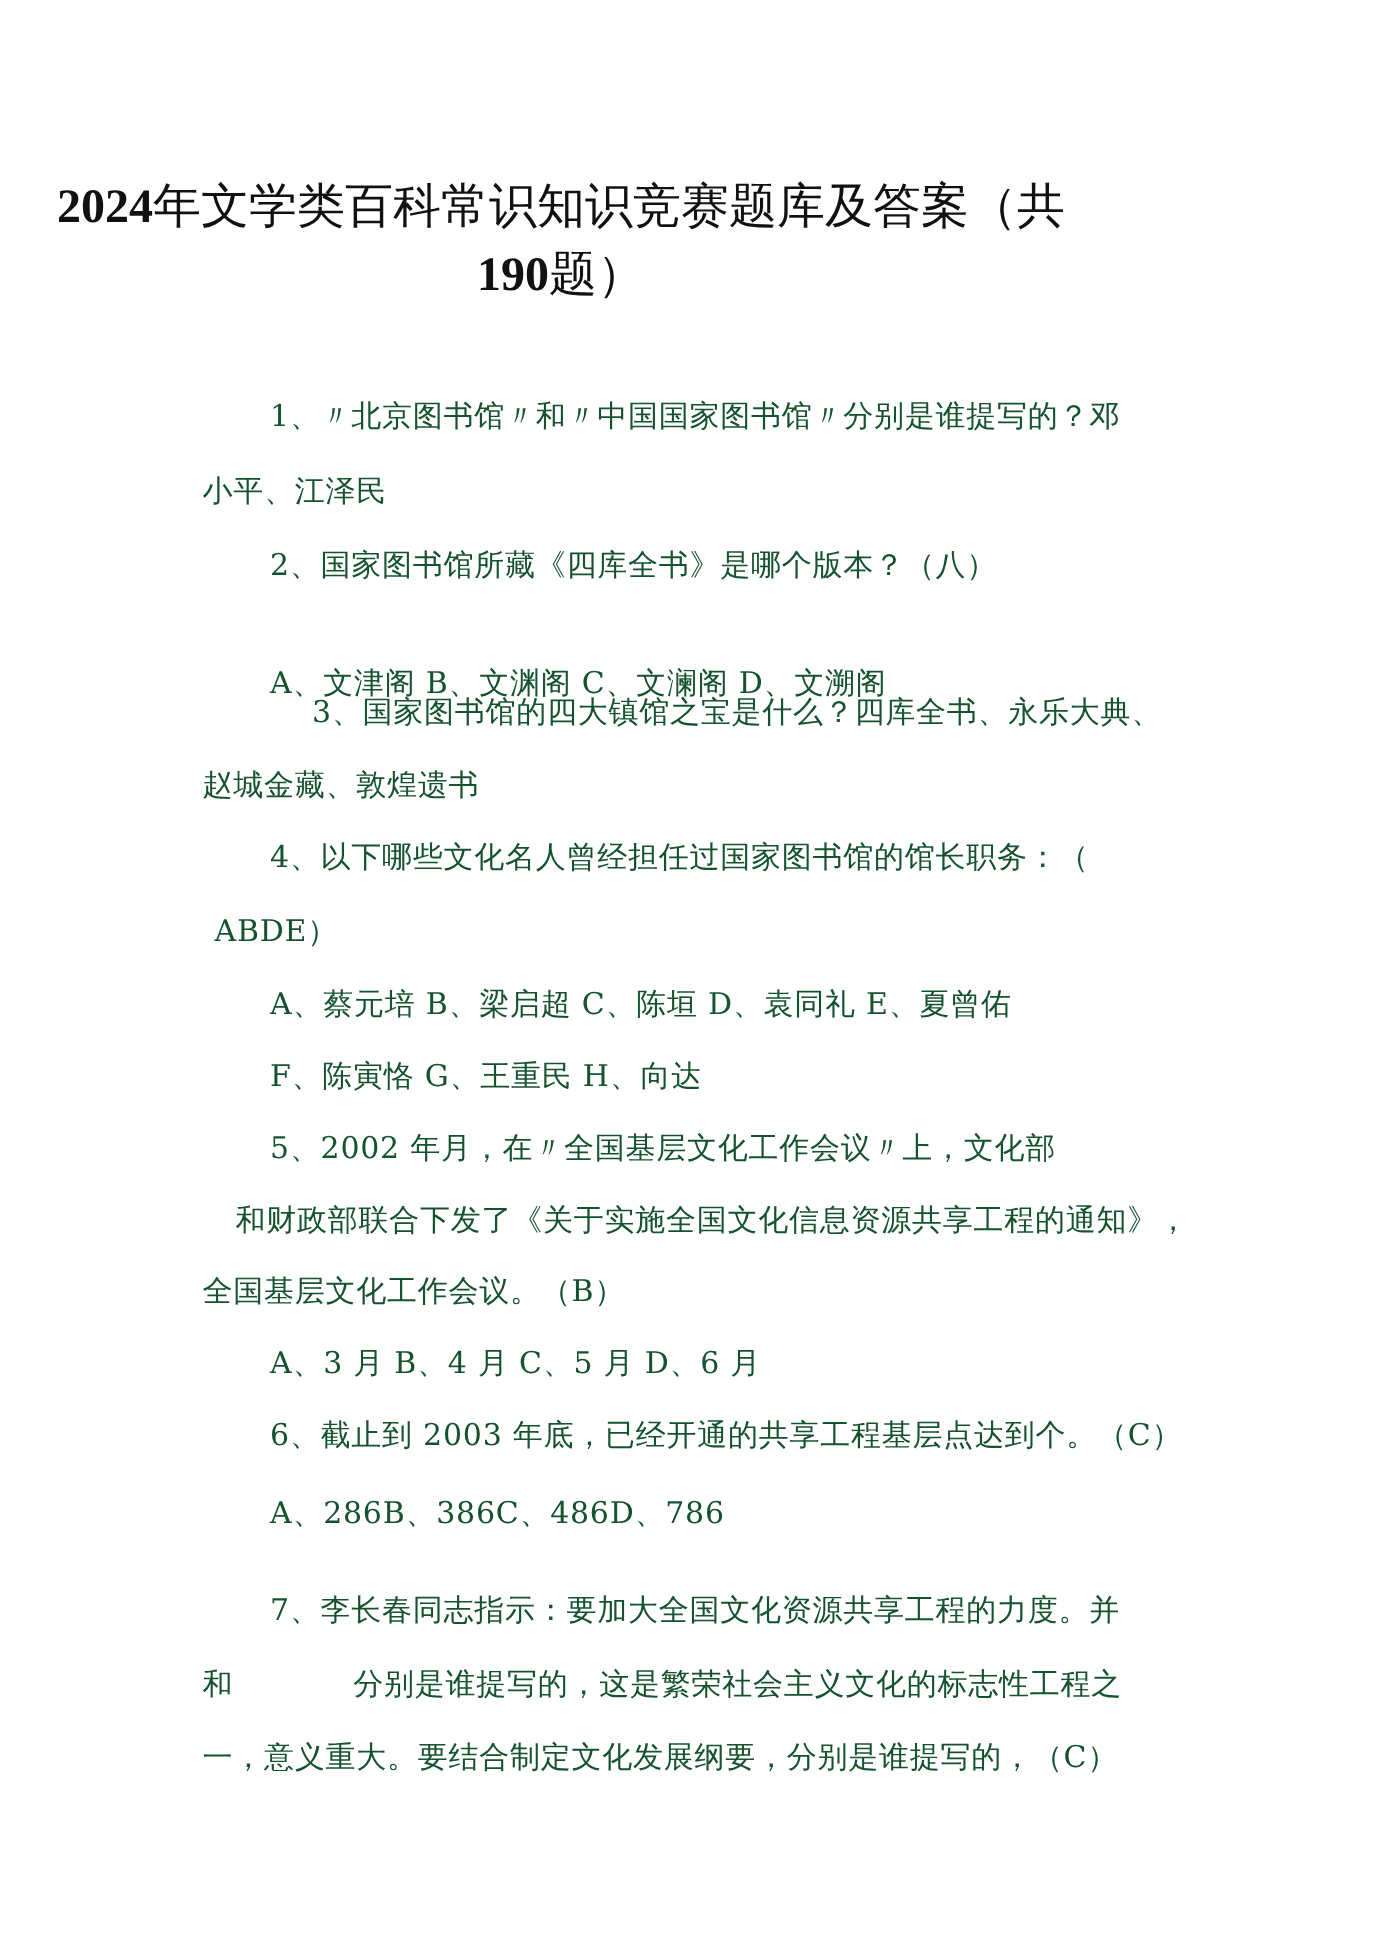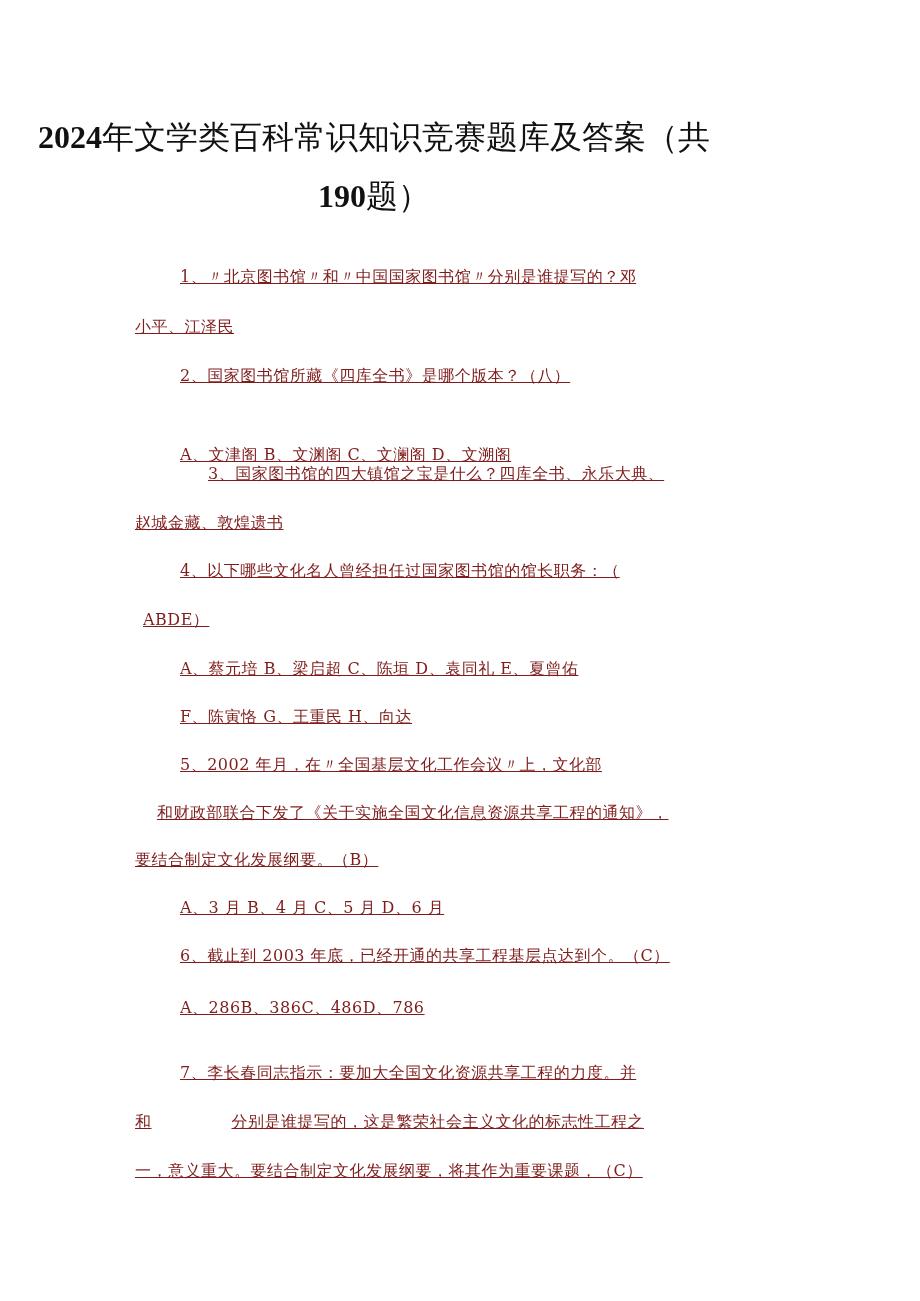--- a/index.html
+++ b/index.html
@@ -22,61 +22,60 @@
     text-align: center;
     font-family: "Liberation Serif", "DejaVu Serif", serif;
     font-size: 32px;
     line-height: 50px;
     color: #111;
   }
   .title .num { font-weight: bold; }
   .line {
     position: absolute;
     white-space: nowrap;
-    font-size: 16px;
+    font-size: 20px;
     line-height: 28px;
-    color: #7f1d1d;
+    color: #14532d;
     letter-spacing: 0.5px;
-    text-decoration: underline;
   }
   .gap { display: inline-block; width: 80px; }
 </style>
 </head>
 <body>
 
 <div>
 
   <div class="title" style="top:112px;">
     <span class="num">2024</span><span>年文学类百科常识知识竞赛题库及答案（共</span>
   </div>
-  <div class="title" style="top:171px;">
+  <div class="title" style="top:157px;">
     <span class="num">190</span><span>题）</span>
   </div>
 
   <div class="line" style="left:180px; top:263px;">1、〃北京图书馆〃和〃中国国家图书馆〃分别是谁提写的？邓</div>
   <div class="line" style="left:135px; top:313px;">小平、江泽民</div>
 
   <div class="line" style="left:180px; top:362px;">2、国家图书馆所藏《四库全书》是哪个版本？（八）</div>
   <div class="line" style="left:180px; top:410px;margin-top:31px;">A、文津阁 B、文渊阁 C、文澜阁 D、文溯阁</div>
 
   <div class="line" style="left:180px; top:460px;margin-left:28px;">3、国家图书馆的四大镇馆之宝是什么？四库全书、永乐大典、</div>
   <div class="line" style="left:135px; top:509px;">赵城金藏、敦煌遗书</div>
 
   <div class="line" style="left:180px; top:557px;">4、以下哪些文化名人曾经担任过国家图书馆的馆长职务：（</div>
   <div class="line" style="left:143px; top:606px;">ABDE）</div>
   <div class="line" style="left:180px; top:655px;">A、蔡元培 B、梁启超 C、陈垣 D、袁同礼 E、夏曾佑</div>
   <div class="line" style="left:180px; top:703px;">F、陈寅恪 G、王重民 H、向达</div>
 
   <div class="line" style="left:180px; top:751px;">5、2002 年月，在〃全国基层文化工作会议〃上，文化部</div>
   <div class="line" style="left:135px; top:799px;margin-left:22px;">和财政部联合下发了《关于实施全国文化信息资源共享工程的通知》，</div>
-  <div class="line" style="left:135px; top:846px;">要结合制定文化发展纲要。（B）</div>
+  <div class="line" style="left:135px; top:846px;">全国基层文化工作会议。（B）</div>
   <div class="line" style="left:180px; top:894px;">A、3 月 B、4 月 C、5 月 D、6 月</div>
 
   <div class="line" style="left:180px; top:942px;">6、截止到 2003 年底，已经开通的共享工程基层点达到个。（C）</div>
   <div class="line" style="left:180px; top:994px;">A、286B、386C、486D、786</div>
 
   <div class="line" style="left:180px; top:1059px;">7、李长春同志指示：要加大全国文化资源共享工程的力度。并</div>
   <div class="line" style="left:135px; top:1108px;">
     <span>和</span><span class="gap"></span><span>分别是谁提写的，这是繁荣社会主义文化的标志性工程之</span>
   </div>
-  <div class="line" style="left:135px; top:1157px;">一，意义重大。要结合制定文化发展纲要，将其作为重要课题，（C）</div>
+  <div class="line" style="left:135px; top:1157px;">一，意义重大。要结合制定文化发展纲要，分别是谁提写的，（C）</div>
 
 </div>
 
 </body></html>

